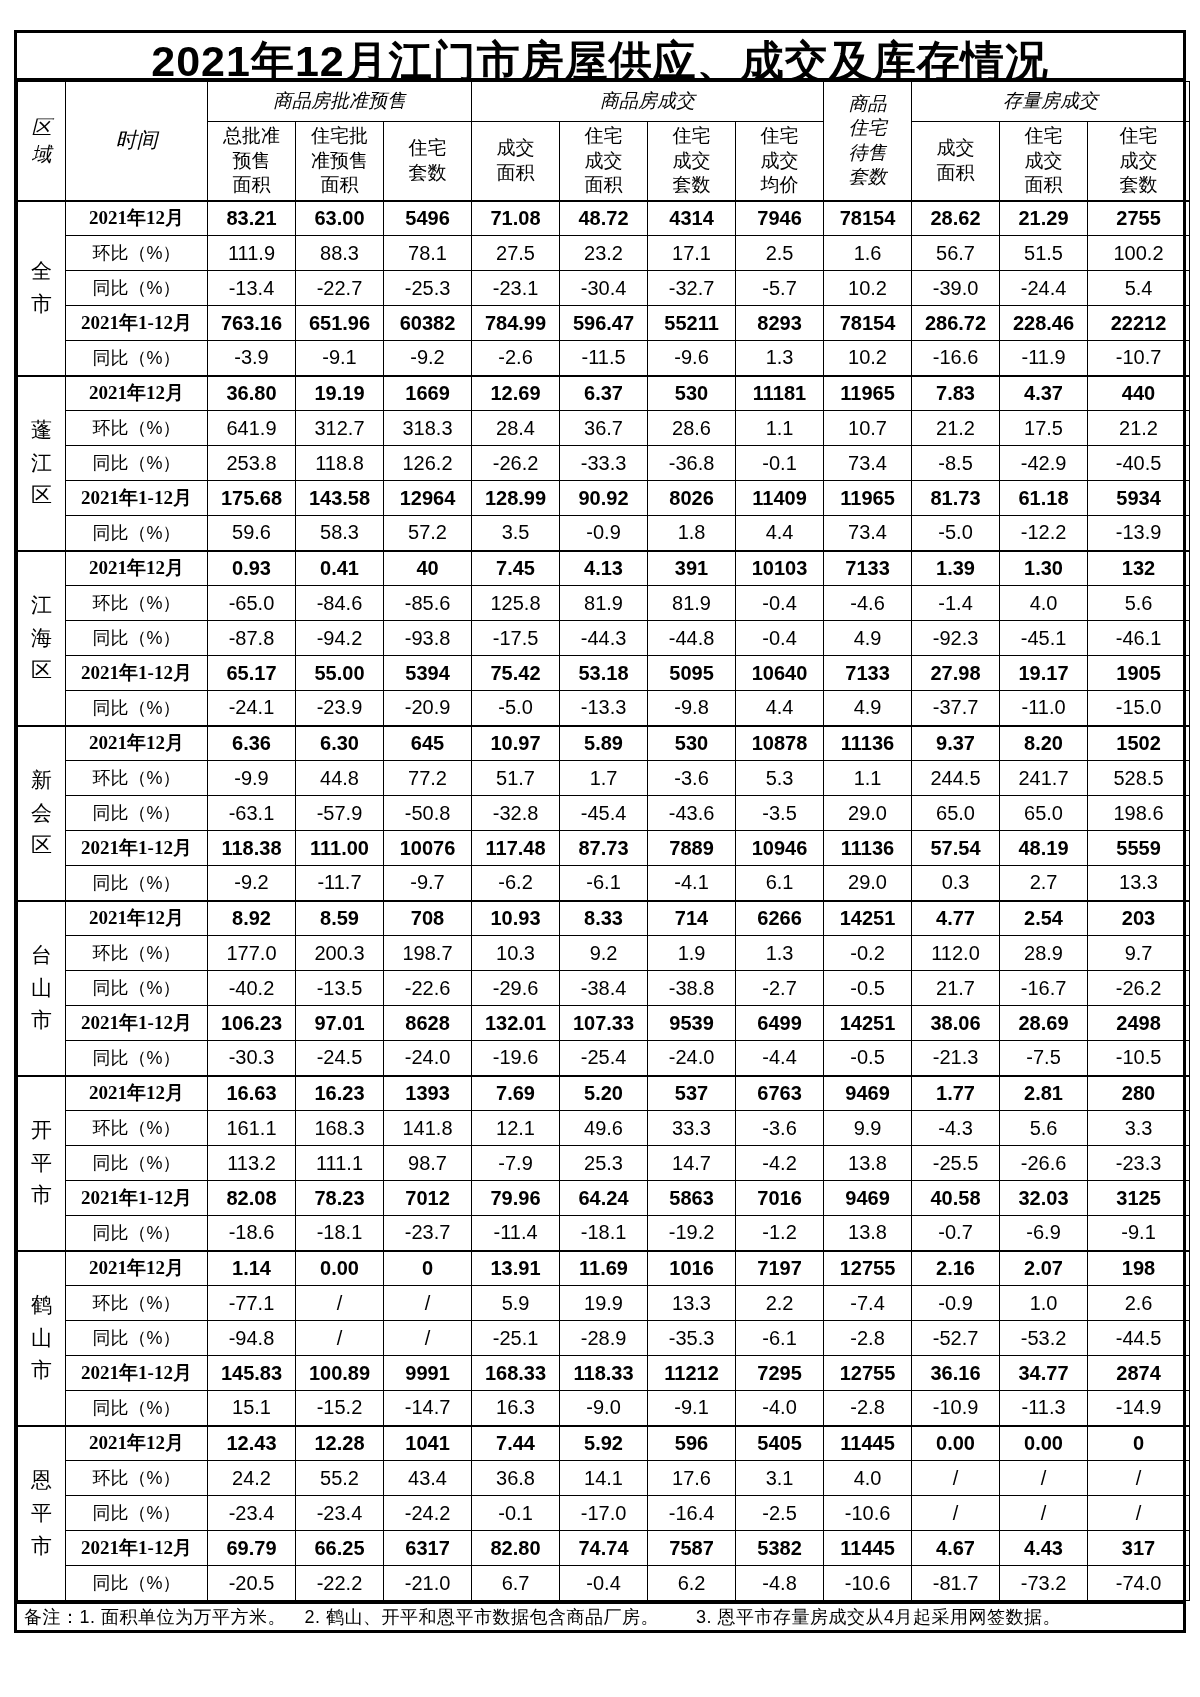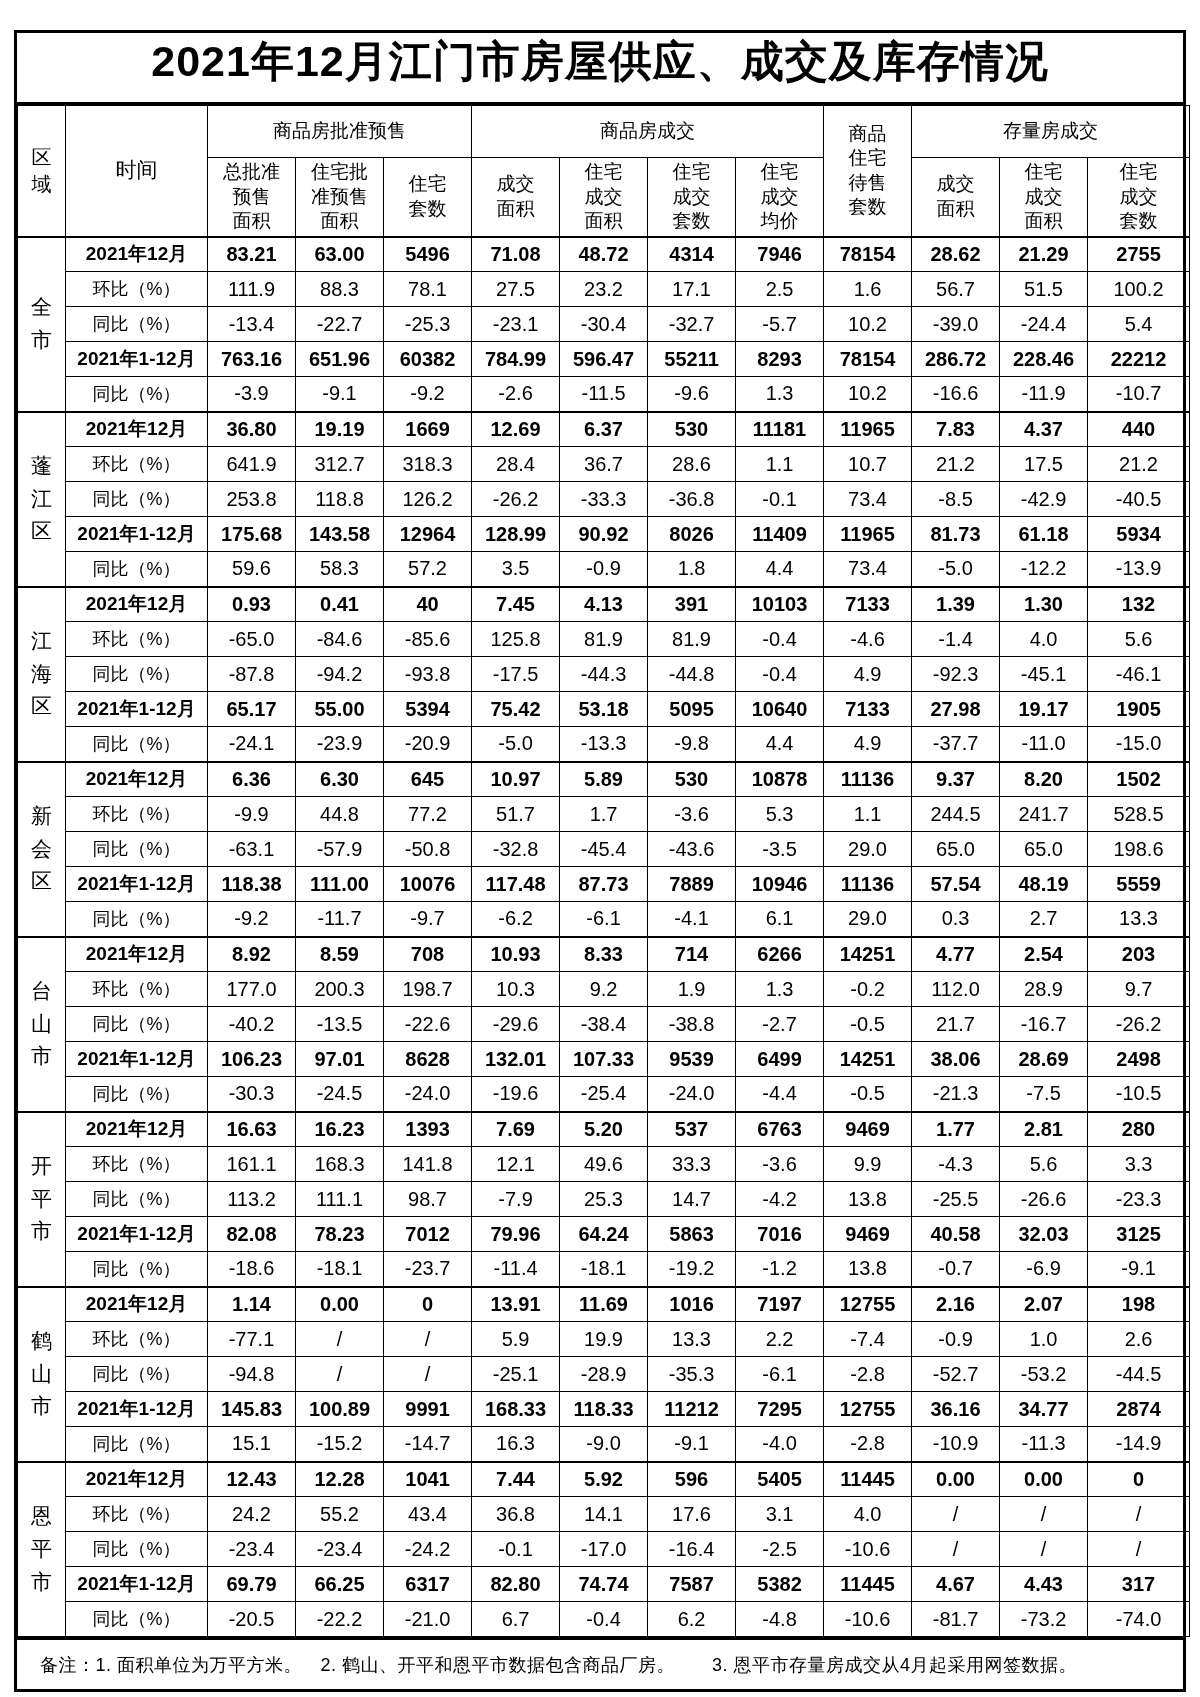--- a/index.html
+++ b/index.html
@@ -10,21 +10,21 @@
     font-family: "Liberation Sans", sans-serif;
   }
   .sheet {
     position: absolute;
     left: 14px; top: 30px;
     width: 1172px;
     border: 3px solid #000;
     background: #fff;
   }
   .title-bar {
-    height: 72px;
+    height: 48px;
     line-height: 56px;
     text-align: center;
     font-size: 43px;
     font-weight: bold;
     letter-spacing: 1px;
     border-bottom: 3px solid #000;
     white-space: nowrap;
     overflow: hidden;
   }
   table.report {
@@ -39,48 +39,48 @@
     padding: 0;
     overflow: hidden;
   }
   
   thead th {
     font-weight: normal;
     font-size: 19px;
     line-height: 1.28;
     white-space: pre-line;
   }
-  tr.group-row th { height: 52px; }
+  tr.group-row th { height: 40px; font-style: italic; }
   tr.sub-row th { height: 79px; }
   thead th.region-head div { line-height: 1.35; font-size: 20px; }
   thead th.time-head { font-size: 21px; text-align: center; }
   
   tbody td { height: 35px; font-size: 20px; }
   tbody td.row-label {
     font-size: 19px;
-    font-family: Liberation Sans, sans-serif;
+    font-family: Liberation Serif, serif;
   }
   tbody td.row-label.pct { font-family: "Liberation Sans", sans-serif; font-size: 18px; }
   tbody .b { font-weight: bold; }
   tbody th.region-cell {
     font-weight: normal;
     font-size: 21px;
   }
   tbody th.region-cell div { line-height: 1.55; }
   
   tbody tr:first-child > th,
   tbody tr:first-child > td { border-top: 3px solid #000; }
   tbody tr.group-start > th,
   tbody tr.group-start > td { border-top: 2.5px solid #000; }
   .footnote {
-    height: 52px;
+    height: 29px;
     border-top: 3px solid #000;
     display: flex;
     align-items: center;
-    padding-left: 23px;
+    padding-left: 7px;
     font-size: 18px;
     letter-spacing: 0.5px;
     white-space: nowrap;
     overflow: hidden;
   }
 </style>
 </head>
 <body>
 
 <div class="sheet">

